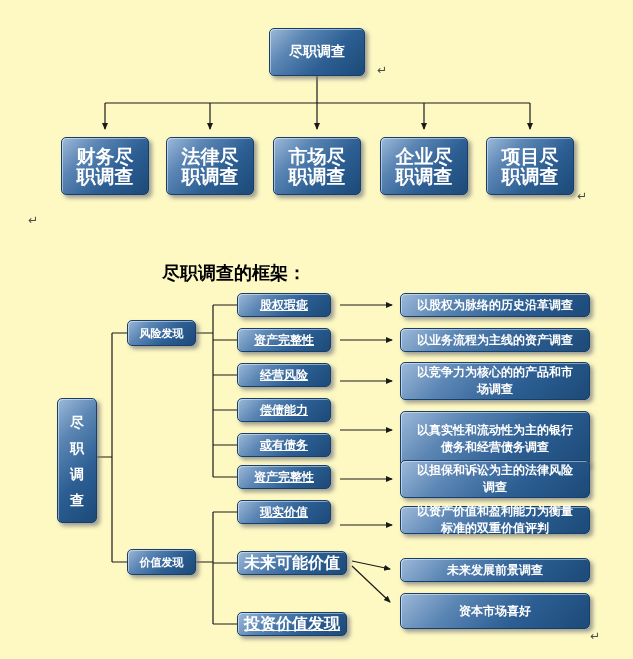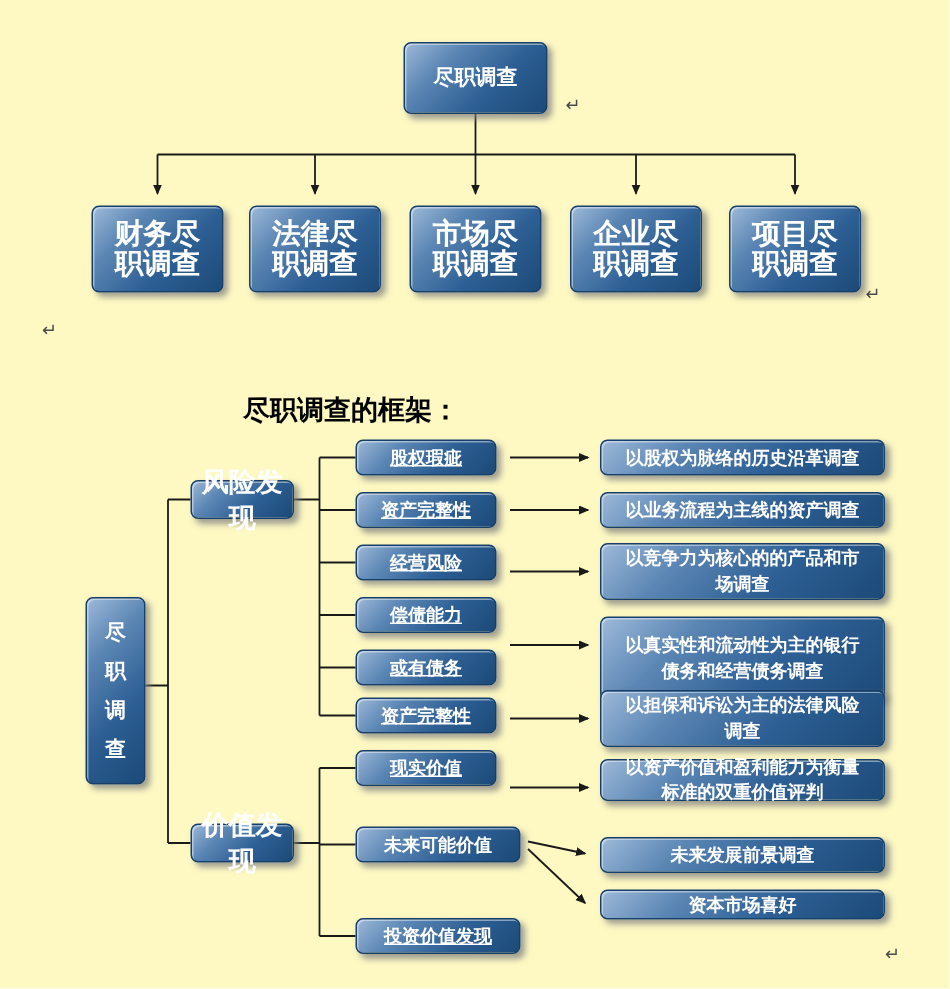--- a/index.html
+++ b/index.html
@@ -18,23 +18,23 @@
     color:#ffffff;font-weight:bold;
     background:linear-gradient(135deg,#9db9d9 0%,#5b86b4 28%,#2d5f94 62%,#1c4a78 100%);
     border:1px solid #16406b;
     border-radius:5px;
     box-shadow:inset 1px 1px 0 rgba(255,255,255,0.45), 3px 3px 4px rgba(125,125,125,0.75);
     box-sizing:border-box;
   }
   .box-root{font-size:14px;}
   .box-child{width:88px;height:58px;top:137px;font-size:19px;line-height:20px;}
   .box-child .wrap4{display:inline-block;width:60px;word-break:break-all;}
-  .box-cat{width:69px;height:26px;left:127px;font-size:18px;}
+  .box-cat{width:69px;height:26px;left:127px;font-size:11px;}
   .box-item{left:237px;width:94px;height:24px;font-size:12px;text-decoration:underline;}
-  .box-item-wide{left:237px;width:110px;height:24px;font-size:12px;}
+  .box-item-wide{left:237px;width:110px;height:24px;font-size:16px;}
   .box-desc{left:400px;width:190px;font-size:12px;line-height:17px;padding:0 14px;}
   .box-vert{left:57px;top:398px;width:40px;height:125px;font-size:14px;line-height:26px;}
   .box-vert .vtext{display:inline-block;width:15px;word-break:break-all;}
   .fw-title{
     position:absolute;left:162px;top:261px;
     font-size:18px;font-weight:bold;color:#000000;
   }
   .br-mark{
     position:absolute;color:#4a4a4a;font-size:12px;line-height:12px;
   }
@@ -114,20 +114,20 @@
   <div class="box box-item-wide" style="top:551px;">未来可能价值</div>
   <div class="box box-item-wide" style="top:612px;text-decoration:underline;">投资价值发现</div>
 
   <div class="box box-desc" style="top:293px;height:24px;">以股权为脉络的历史沿革调查</div>
   <div class="box box-desc" style="top:328px;height:24px;">以业务流程为主线的资产调查</div>
   <div class="box box-desc" style="top:362px;height:38px;">以竞争力为核心的的产品和市场调查</div>
   <div class="box box-desc" style="top:411px;height:56px;">以真实性和流动性为主的银行债务和经营债务调查</div>
   <div class="box box-desc" style="top:460px;height:38px;">以担保和诉讼为主的法律风险调查</div>
   <div class="box box-desc" style="top:506px;height:28px;">以资产价值和盈利能力为衡量标准的双重价值评判</div>
   <div class="box box-desc" style="top:558px;height:24px;">未来发展前景调查</div>
-  <div class="box box-desc" style="top:593px;height:20px;">资本市场喜好</div>
+  <div class="box box-desc" style="top:593px;height:36px;">资本市场喜好</div>
 
   <span class="br-mark" style="left:377px;top:64px;">↵</span>
   <span class="br-mark" style="left:28px;top:214px;">↵</span>
   <span class="br-mark" style="left:577px;top:190px;">↵</span>
   <span class="br-mark" style="left:590px;top:630px;">↵</span>
 
 </div>
 
 </body></html>

